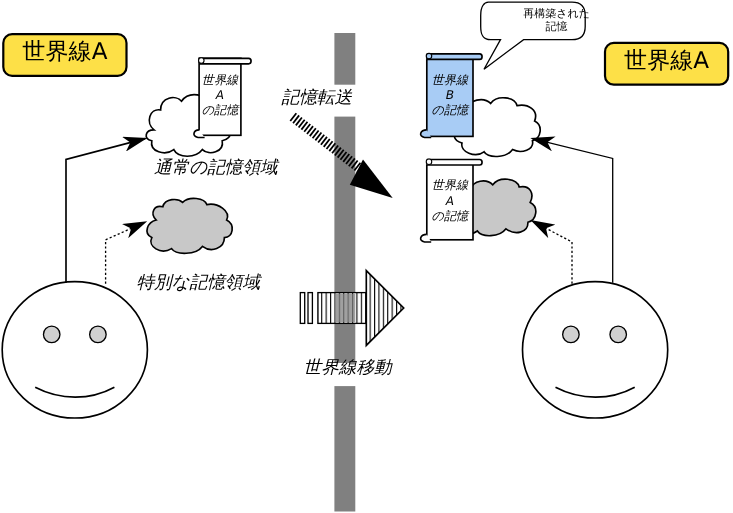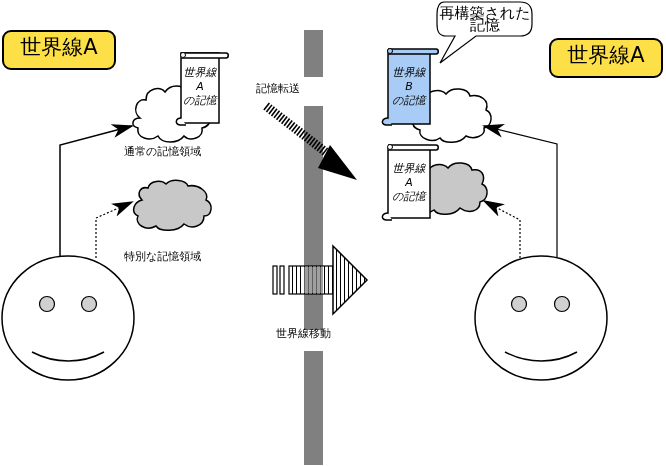--- a/index.html
+++ b/index.html
@@ -1,23 +1,23 @@
 <!DOCTYPE html>
 <html><head>
 <meta charset="utf-8">
 <style>
   html, body { margin: 0; padding: 0; background: #ffffff; }
   body { width: 666px; height: 466px; position: relative; overflow: hidden;
          font-family: "DejaVu Sans", sans-serif; }
   #canvas { position: absolute; left: 0; top: 0; width: 666px; height: 466px; }
-  .lbl { position: absolute; font-size: 11px; color: #000; white-space: nowrap; line-height: 14px; }
+  .lbl { position: absolute; font-size: 16px; color: #000; white-space: nowrap; line-height: 14px; font-style: italic; }
   .title-box { position: absolute; border: 2px solid #000; border-radius: 9px; background: #fde047;
                font-size: 21px; line-height: 30px; text-align: center; color: #000; }
   .scroll-text { position: absolute; font-size: 11px; line-height: 14px; text-align: center; color: #000; font-style: italic; }
-  .bubble-text { position: absolute; font-size: 15px; line-height: 12px; text-align: center; color: #000; }
+  .bubble-text { position: absolute; font-size: 10px; line-height: 12px; text-align: center; color: #000; margin-left: 21px; }
 </style>
 </head>
 <body>
 
 <svg id="canvas" viewBox="0 0 666 466" xmlns="http://www.w3.org/2000/svg">
   <defs>
     <marker id="ah" markerWidth="10" markerHeight="8" refX="9" refY="4" orient="auto" markerUnits="userSpaceOnUse">
       <path d="M0,0 L10,4 L0,8 L3,4 Z" fill="#000"></path>
     </marker>
     <marker id="ah-big" markerWidth="22" markerHeight="14" refX="20" refY="7" orient="auto" markerUnits="userSpaceOnUse">
@@ -102,21 +102,21 @@
   <path d="M520,258 L520,220 L484,201" fill="none" stroke="#000" stroke-width="1.2" stroke-dasharray="2,2" marker-end="url(#ah-big)"></path>
 </svg>
 
 <div class="title-box" style="left:2px; top:30px; width:110px; height:36px;">
   <span>世界線A</span>
 </div>
 <div class="title-box" style="left:549px; top:38px; width:110px; height:36px;">
   <span>世界線A</span>
 </div>
 
-<div class="lbl" style="left:124px; top:145px;">通常の記憶領域</div>
+<div class="lbl" style="left:140px; top:145px;">通常の記憶領域</div>
 <div class="lbl" style="left:124px; top:250px;">特別な記憶領域</div>
 <div class="lbl" style="left:256px; top:82px;">記憶転送</div>
 <div class="lbl" style="left:276px; top:327px;">世界線移動</div>
 
 <div class="scroll-text" style="left:181px; top:66px; width:38px;">
   <div>世界線</div>
   <div>A</div>
   <div>の記憶</div>
 </div>
 <div class="scroll-text" style="left:388px; top:66px; width:42px;">

